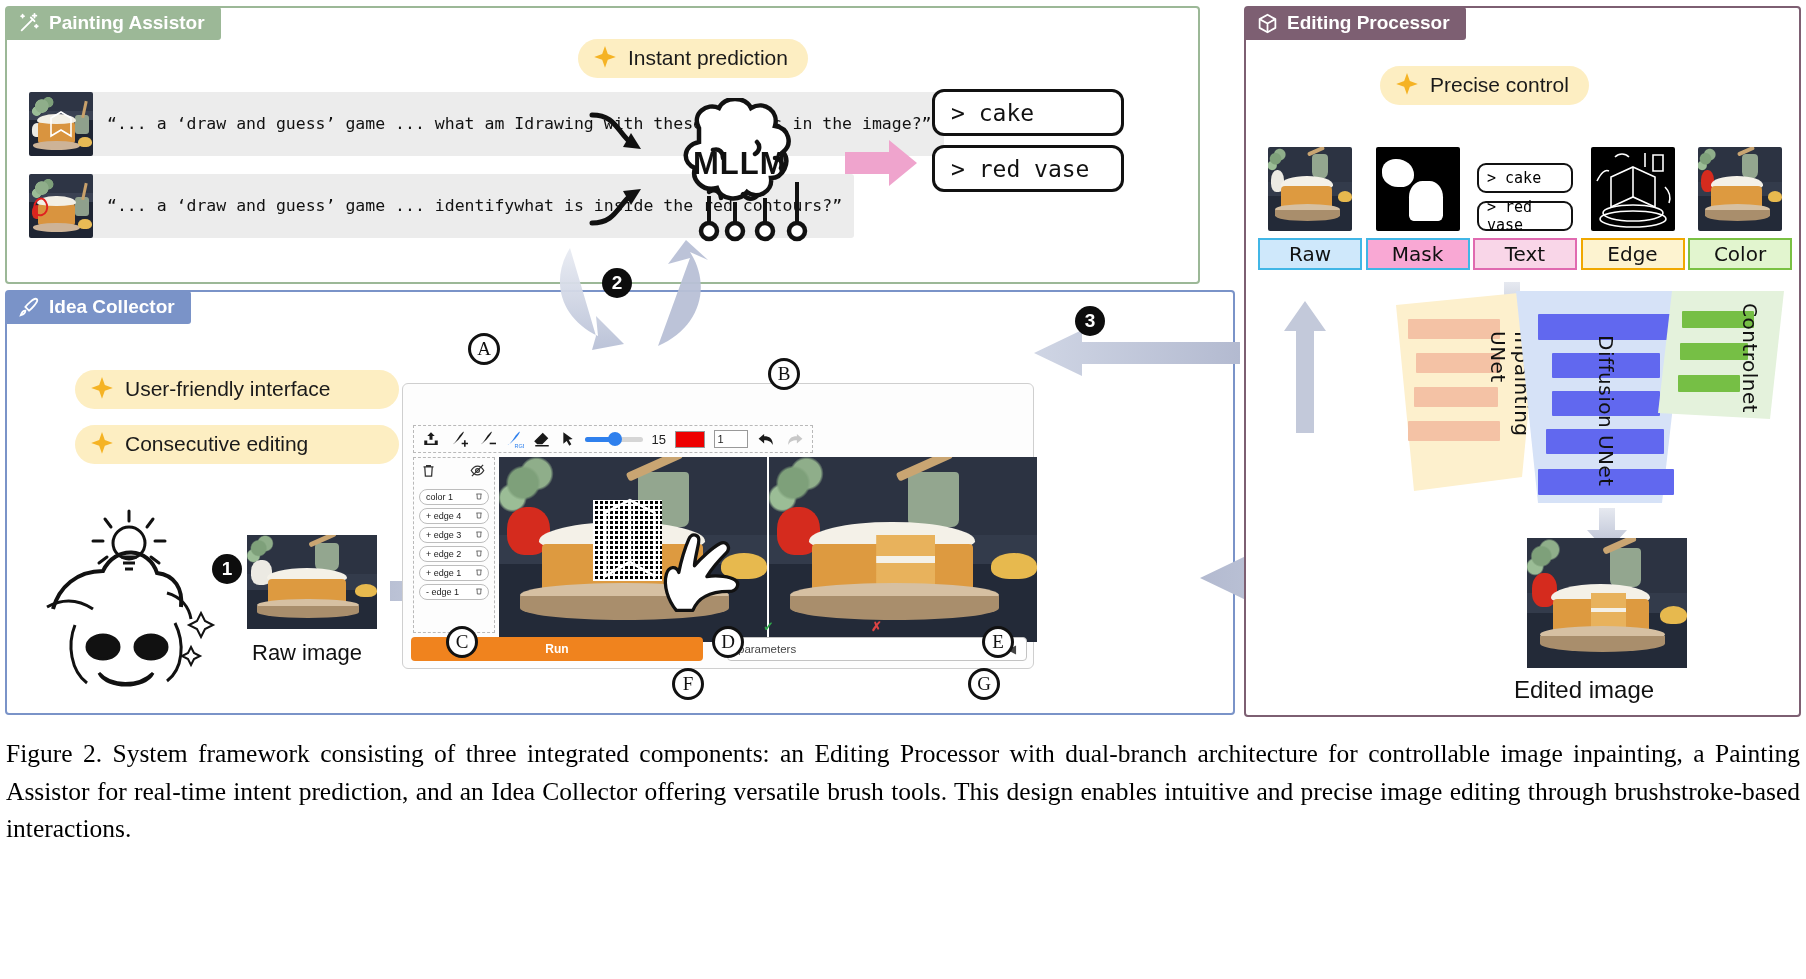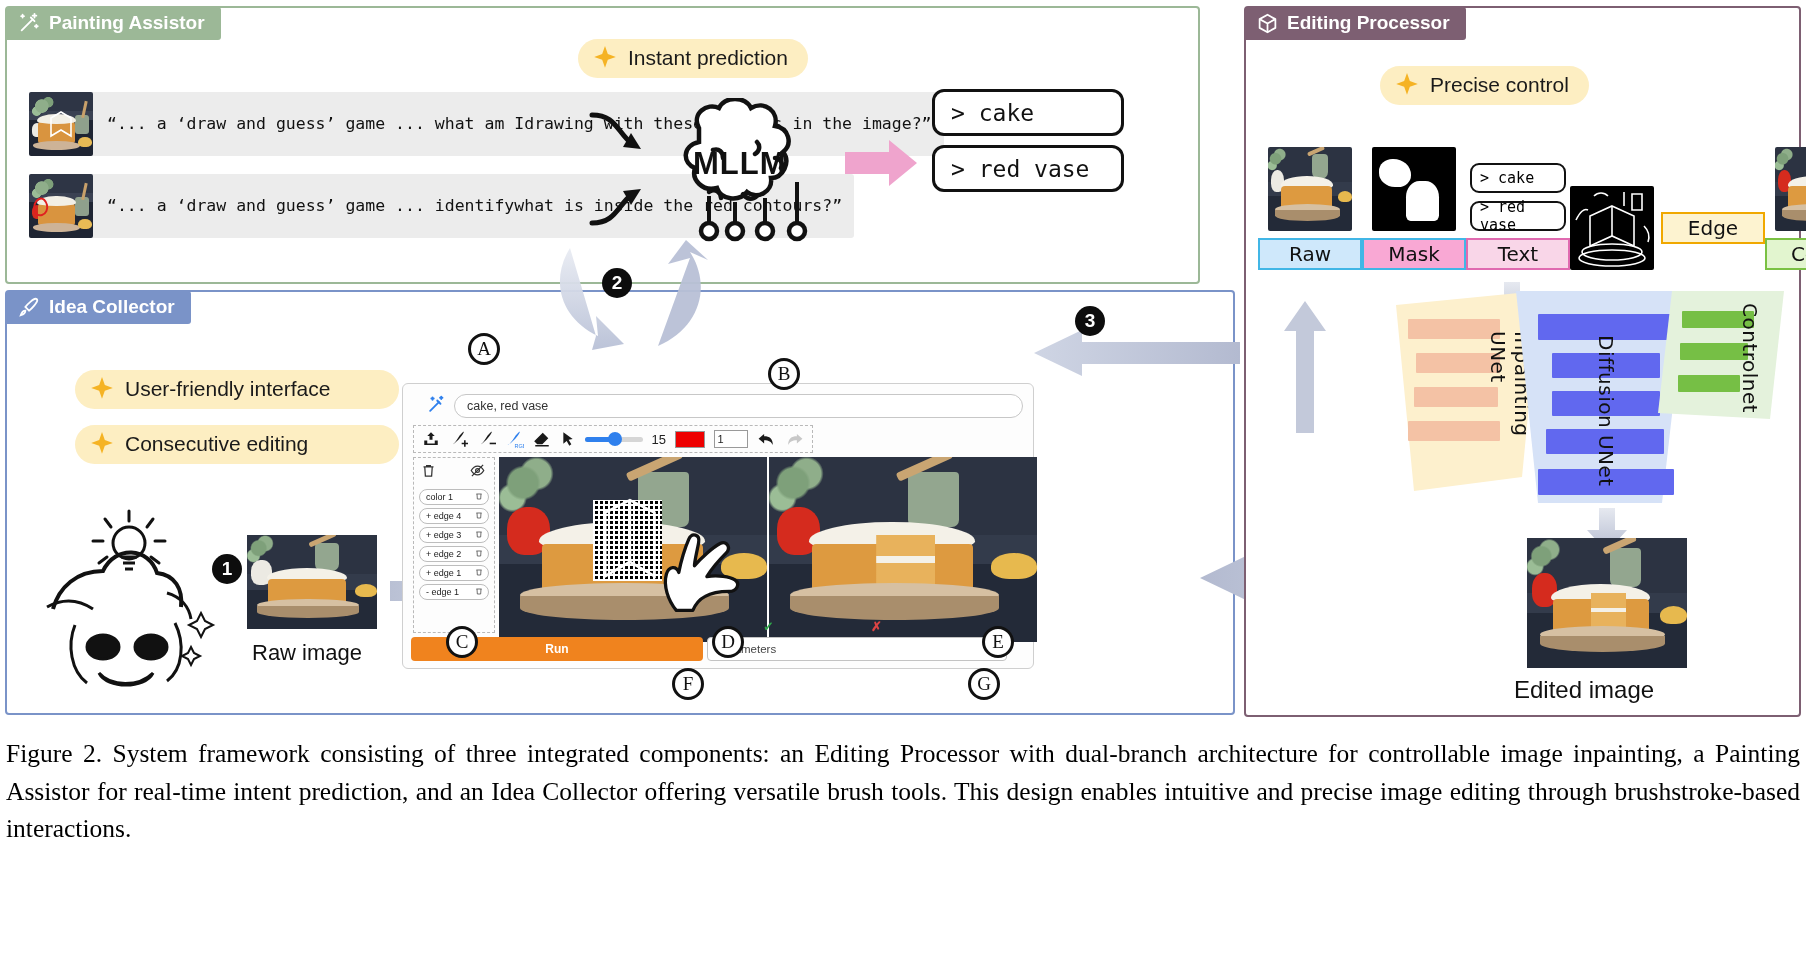--- a/index.html
+++ b/index.html
@@ -185,21 +185,21 @@
     clip-path:polygon(50% 0,100% 14%,100% 100%,50% 86%,0 100%,0 14%); }
 
   .stroke-patch {
     position:absolute; left:35%; top:23%; width:26%; height:44%;
     background-color:#000;
     background-image:repeating-linear-gradient(0deg,#fff 0 2px,transparent 2px 5px),
                      repeating-linear-gradient(90deg,#fff 0 2px,transparent 2px 5px);
   }
   .hand { position:absolute; left:52%; top:30%; width:44%; height:58%; }
 
-  #run-row { position:absolute; left:8px; bottom:6px; width:616px; height:26px; display:flex; gap:4px; align-items:center; }
+  #run-row { position:absolute; left:8px; bottom:6px; width:616px; height:26px; display:flex; gap:4px; align-items:center;justify-content:space-between; }
   #run-btn {
     width:292px; height:24px; background:#f0831e; border-radius:4px;
     display:flex; align-items:center; justify-content:center;
     color:#fff; font-size:12px; font-weight:bold;
   }
   #params-box {
     width:300px; height:24px; border:1px solid #c3c3c3; border-radius:4px; background:#fff;
     display:flex; align-items:center; justify-content:space-between;
     padding:0 10px; font-size:11.5px; color:#444;
   }
@@ -383,32 +383,20 @@
             <stop offset="0" stop-color="#b9c0d4"></stop>
             <stop offset="1" stop-color="#cfd5e4"></stop>
           </linearGradient>
         </defs>
       <path d="M0 14h62V0l43 24-43 24V34H0z" fill="url(#g1)"></path>
     </svg>
   </div>
 
   <div id="editor">
 
-    <div id="prompt-row">
-      <span>
-        <svg width="19" height="19" viewBox="0 0 24 24" fill="none" stroke="#2f80ed" stroke-width="2.4" stroke-linecap="round">
-          <path d="M4 20L15 9"></path>
-            <path d="M13 7l4 4"></path>
-            <path d="M18 2v3M16.5 3.5h3M7 3v3M5.5 4.5h3"></path>
-        </svg>
-      </span>
-      <div id="prompt-input">
-        <span>cake, red vase</span>
-      </div>
-    </div>
 
     <div id="toolbar" class="dashed">
       <span class="tool">
         <svg width="18" height="18" viewBox="0 0 24 24" fill="#1a1a1a">
             <path d="M12 3l5 5h-3v5h-4V8H7z"></path>
             <path d="M3 14h4v4h10v-4h4v6H3z"></path>
           </svg>
       </span>
       <span class="tool">
         <svg width="19" height="19" viewBox="0 0 24 24" fill="#1a1a1a">
@@ -648,21 +636,21 @@
       </div>
 
       <div style="display:flex;flex-direction:column;align-items:center;gap:7px">
         <div class="textcond">
           <div class="tb">&gt; cake</div>
           <div class="tb">&gt; red vase</div>
         </div>
         <div class="cond-chip" style="background:#f9d6e8;border:2px solid #e06ab0">Text</div>
       </div>
 
-      <div style="display:flex;flex-direction:row;align-items:center;gap:7px">
+      <div style="display:flex;flex-direction:column;align-items:center;gap:7px">
         <div class="cond-thumb edge-thumb">
           <svg width="84" height="84" viewBox="0 0 84 84" fill="none" stroke="#fff" stroke-width="1.6">
             <path d="M42 20 L64 30 L64 60 L42 50 L20 60 L20 30 Z"></path>
               <path d="M42 20v30"></path>
             <ellipse cx="42" cy="66" rx="30" ry="8"></ellipse>
               <ellipse cx="42" cy="72" rx="33" ry="8"></ellipse>
             <path d="M24 10c4-4 10-4 14 0M54 6v14M62 8h10v16h-10z"></path>
             <path d="M6 34c4-8 8-12 12-10M74 40c4 4 6 10 4 16"></path>
           </svg>
         </div>

